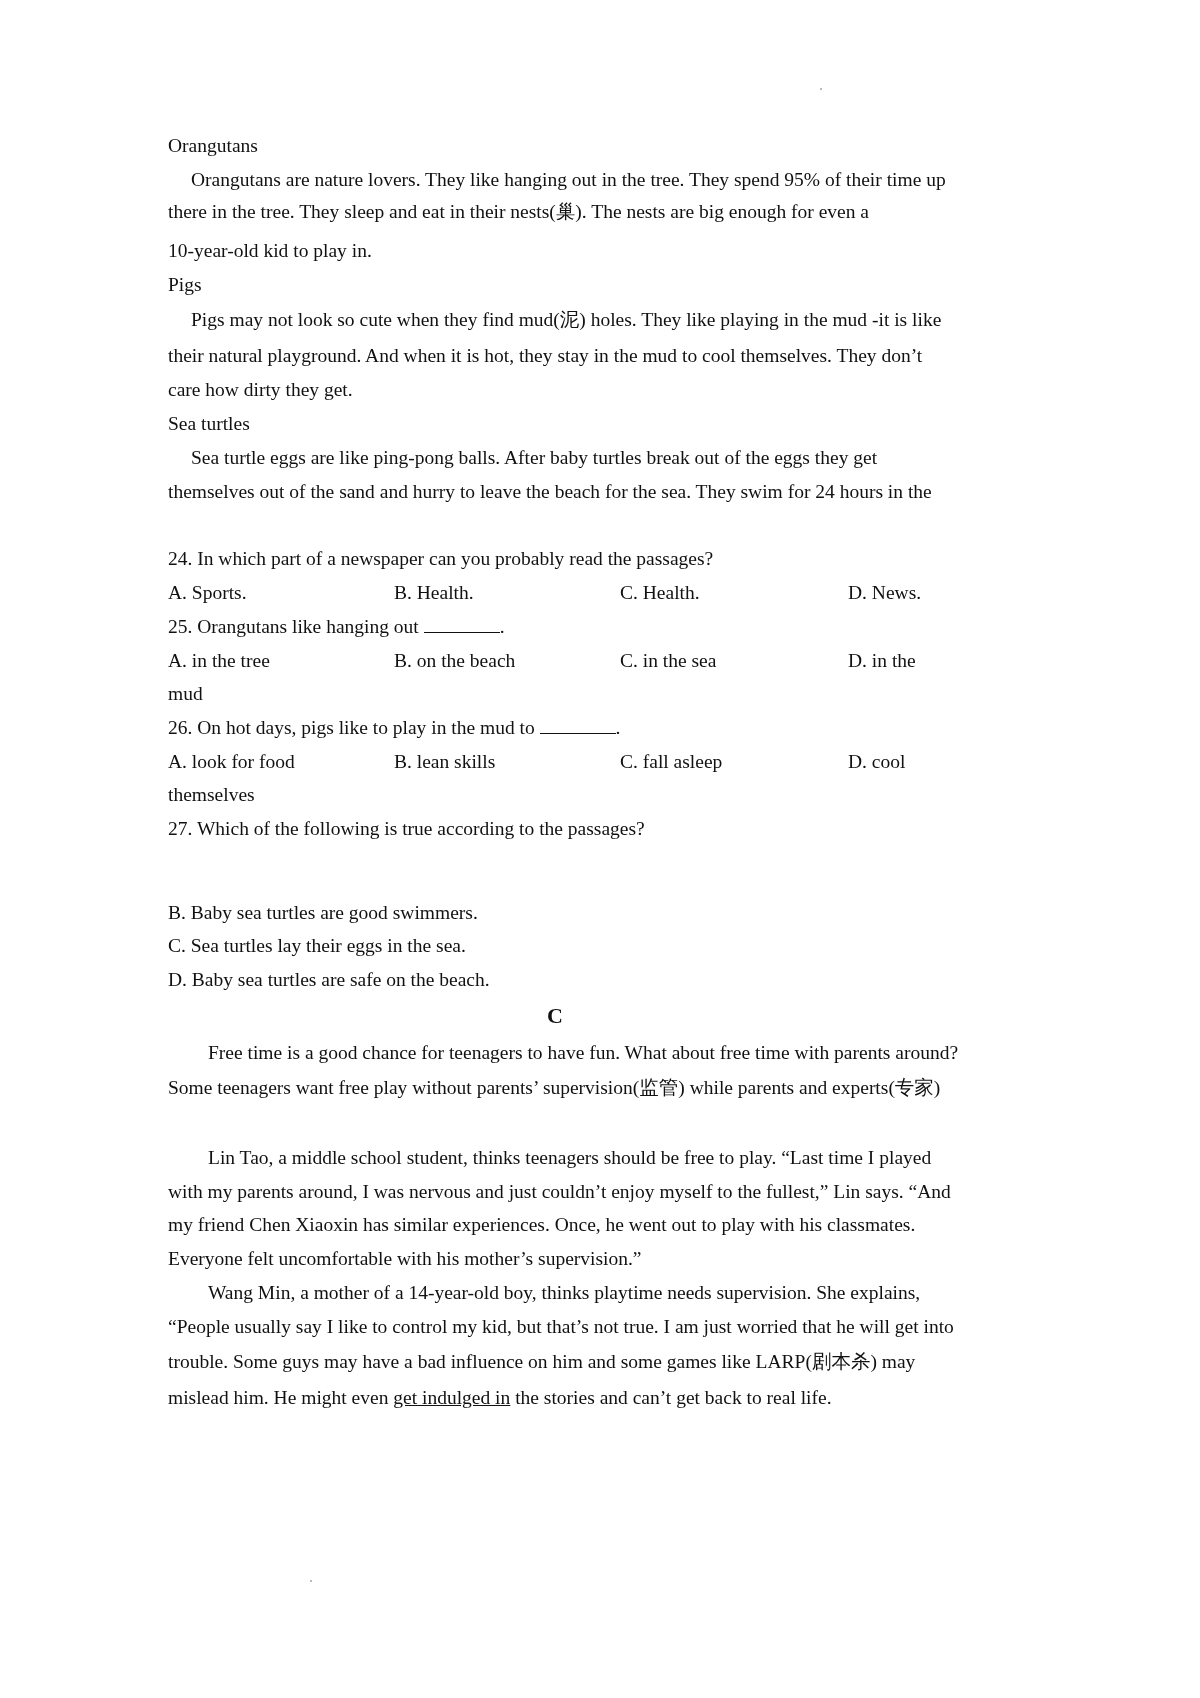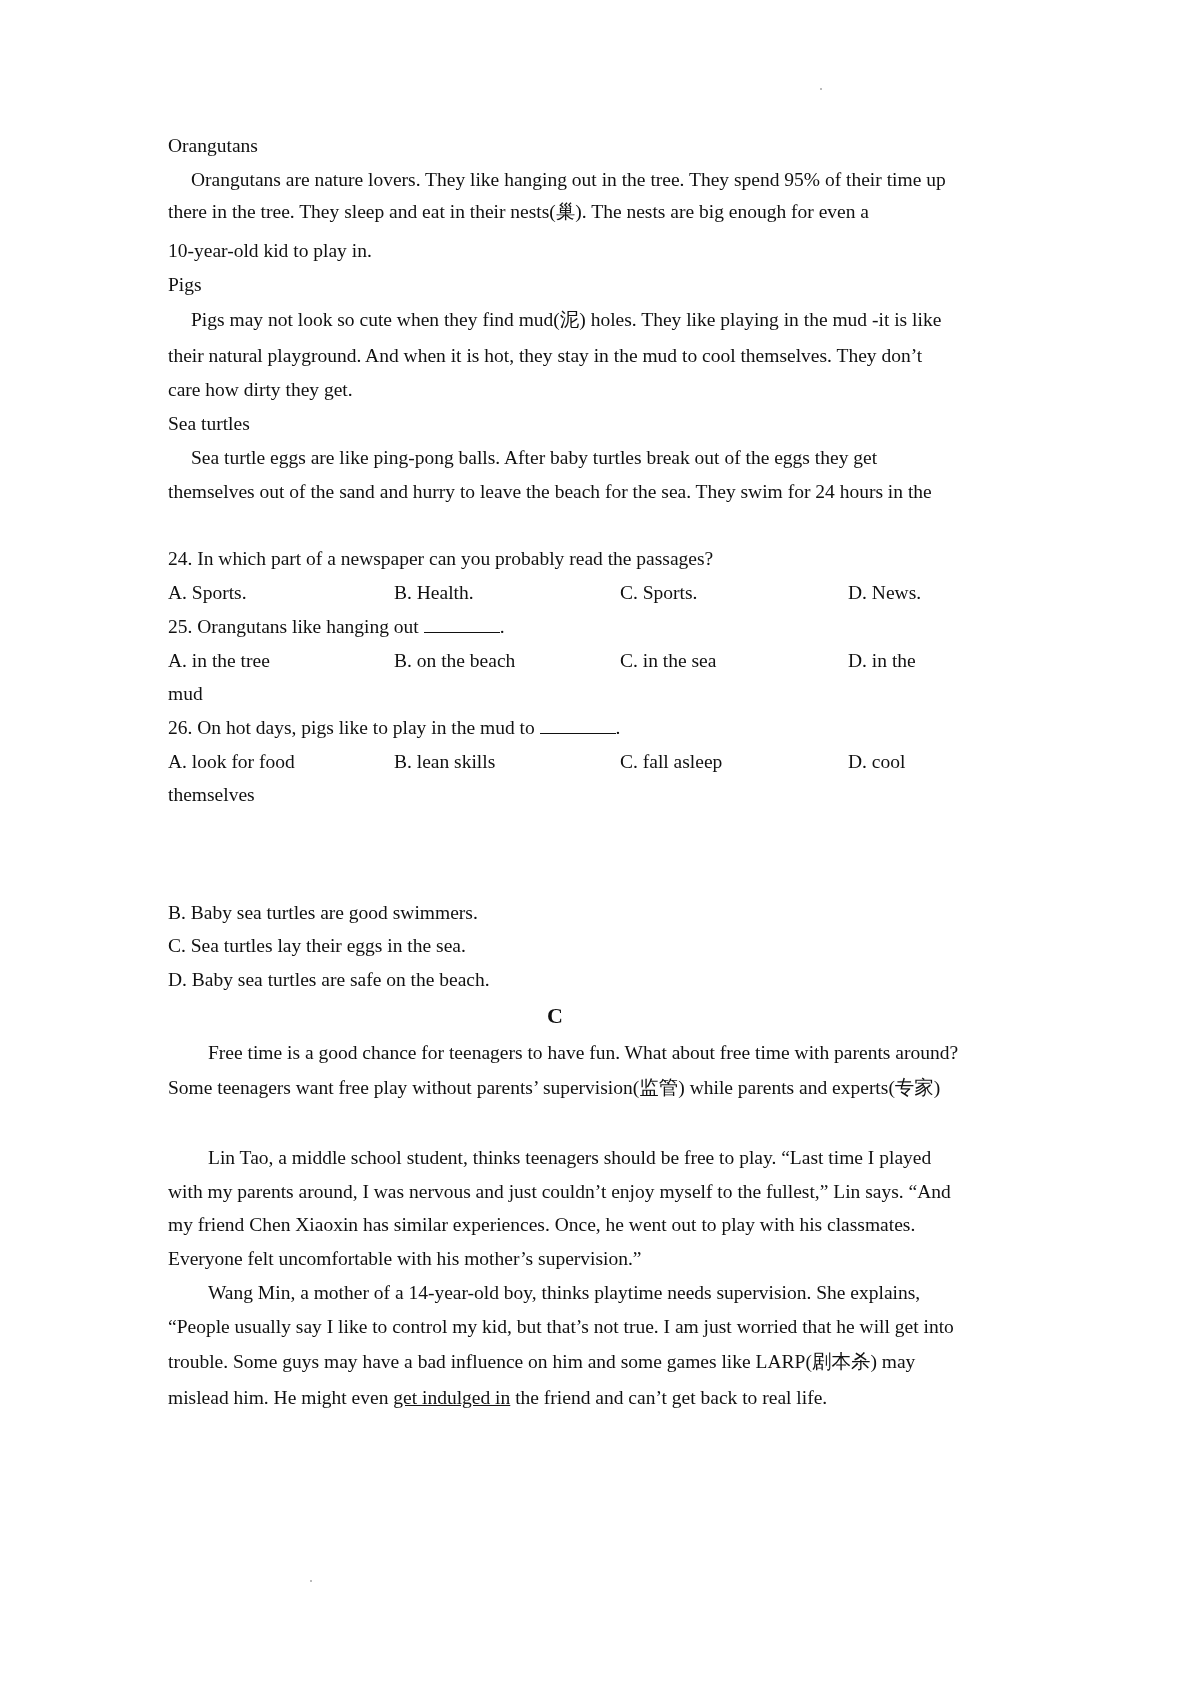--- a/index.html
+++ b/index.html
@@ -33,53 +33,54 @@
   <div class="line" style="top:344px">their natural playground. And when it is hot, they stay in the mud to cool themselves. They don’t</div>
   <div class="line" style="top:378px">care how dirty they get.</div>
 
   <div class="line" style="top:412px">Sea turtles</div>
   <div class="line indent1" style="top:446px">Sea turtle eggs are like ping-pong balls. After baby turtles break out of the eggs they get</div>
   <div class="line" style="top:480px">themselves out of the sand and hurry to leave the beach for the sea. They swim for 24 hours in the</div>
 
   <div class="line" style="top:547px">24. In which part of a newspaper can you probably read the passages?</div>
   <div class="opt optA" style="top:581px">A. Sports.</div>
   <div class="opt optB" style="top:581px">B. Health.</div>
-  <div class="opt optC" style="top:581px">C. Sports.</div>
+  <div class="opt optC" style="top:581px">C. Health.</div>
   <div class="opt optD" style="top:581px">D. News.</div>
 
   <div class="line" style="top:615px">
     <span>25. Orangutans like hanging out </span><span class="blank"></span><span>.</span>
   </div>
   <div class="opt optA" style="top:649px">A. in the tree</div>
   <div class="opt optB" style="top:649px">B. on the beach</div>
   <div class="opt optC" style="top:649px">C. in the sea</div>
   <div class="opt optD" style="top:649px">D. in the</div>
   <div class="line" style="top:682px">mud</div>
 
   <div class="line" style="top:716px">
     <span>26. On hot days, pigs like to play in the mud to </span><span class="blank"></span><span>.</span>
   </div>
   <div class="opt optA" style="top:750px">A. look for food</div>
   <div class="opt optB" style="top:750px">B. lean skills</div>
   <div class="opt optC" style="top:750px">C. fall asleep</div>
   <div class="opt optD" style="top:750px">D. cool</div>
   <div class="line" style="top:783px">themselves</div>
 
+  <div class="line" style="top:817px">27. Which of the following is true according to the passages?</div>
   <div class="line" style="top:901px">B. Baby sea turtles are good swimmers.</div>
   <div class="line" style="top:934px">C. Sea turtles lay their eggs in the sea.</div>
   <div class="line" style="top:968px">D. Baby sea turtles are safe on the beach.</div>
 
   <div class="section" style="top:1003px">C</div>
   <div class="line indent2" style="top:1041px">Free time is a good chance for teenagers to have fun. What about free time with parents around?</div>
   <div class="line" style="top:1076px">Some teenagers want free play without parents’ supervision(监管) while parents and experts(专家)</div>
   <div class="line indent2" style="top:1146px">Lin Tao, a middle school student, thinks teenagers should be free to play. “Last time I played</div>
   <div class="line" style="top:1180px">with my parents around, I was nervous and just couldn’t enjoy myself to the fullest,” Lin says. “And</div>
   <div class="line" style="top:1213px">my friend Chen Xiaoxin has similar experiences. Once, he went out to play with his classmates.</div>
   <div class="line" style="top:1247px">Everyone felt uncomfortable with his mother’s supervision.”</div>
   <div class="line indent2" style="top:1281px">Wang Min, a mother of a 14-year-old boy, thinks playtime needs supervision. She explains,</div>
   <div class="line" style="top:1315px">“People usually say I like to control my kid, but that’s not true. I am just worried that he will get into</div>
   <div class="line" style="top:1350px">trouble. Some guys may have a bad influence on him and some games like LARP(剧本杀) may</div>
   <div class="line" style="top:1386px">
-    <span>mislead him. He might even </span><span class="u">get indulged in</span><span> the friend and can’t get back to real life.</span>
+    <span>mislead him. He might even </span><span class="u">get indulged in</span><span> the stories and can’t get back to real life.</span>
   </div>
 
   <span class="dot" style="left:310px;top:1580px;"></span>
 </div>
 
 </body></html>

